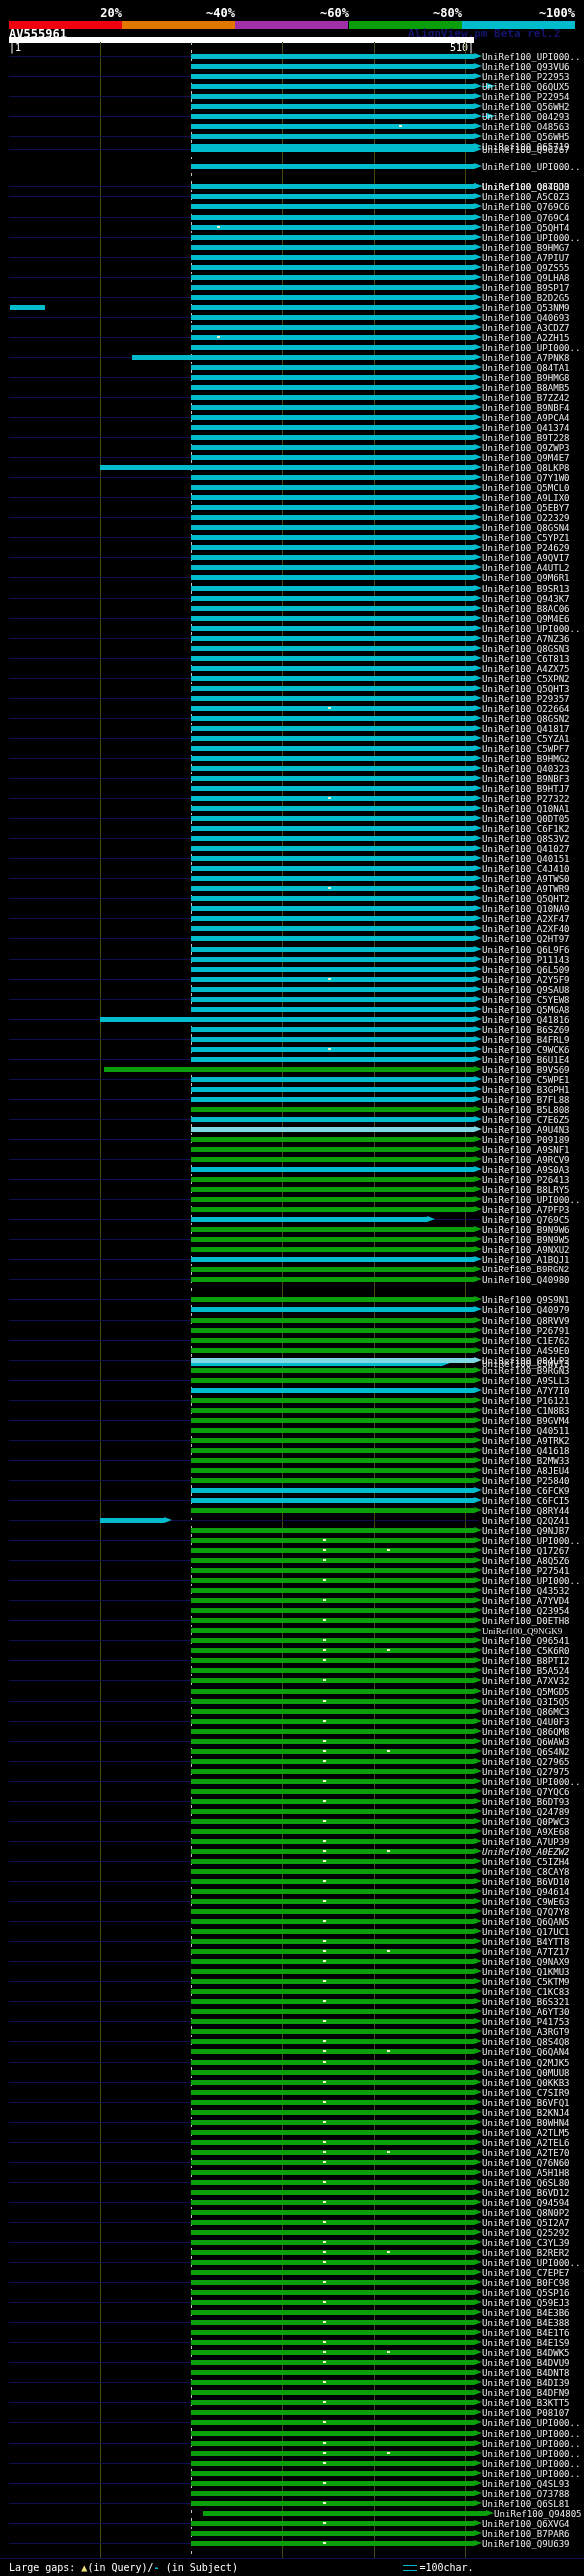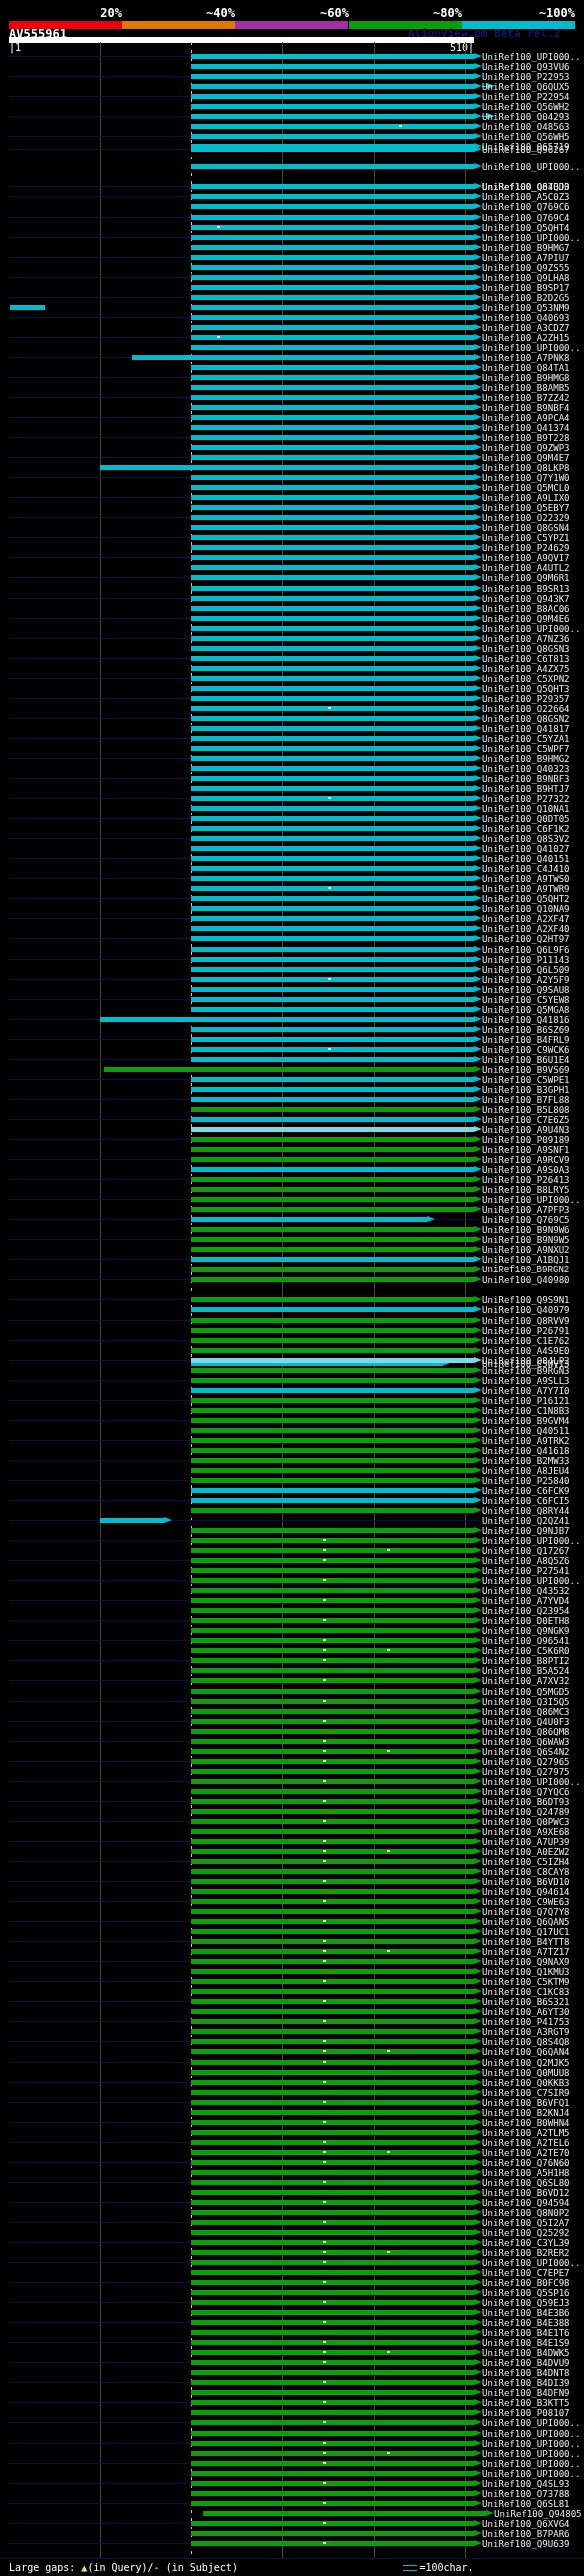--- a/index.html
+++ b/index.html
@@ -936,21 +936,21 @@
       <div class="arrow" style="left: 474px; border-left-color: rgb(11, 160, 11);"></div>
       <div class="hit-label">UniRef100_Q23954</div>
     </div>
     <div class="hit-row" style="top: 1616px;">
       <div class="rowline"></div>
       <div class="bar" style="left: 191px; width: 283px; background: rgb(11, 160, 11);"></div>
       <div class="arrow" style="left: 474px; border-left-color: rgb(11, 160, 11);"></div>
       <div class="dot" style="left: 323px;"></div>
       <div class="hit-label">UniRef100_D0ETH8</div>
     </div>
-    <div class="hit-row" style="top: 1626px;">
+    <div class="hit-row" style="top: 1626px; font-family: Liberation Serif, serif;">
       <div class="bar" style="left: 191px; width: 283px; background: rgb(11, 160, 11);"></div>
       <div class="arrow" style="left: 474px; border-left-color: rgb(11, 160, 11);"></div>
       <div class="hit-label">UniRef100_Q9NGK9</div>
     </div>
     <div class="hit-row" style="top: 1636px;">
       <div class="rowline"></div>
       <div class="bar" style="left: 191px; width: 283px; background: rgb(11, 160, 11);"></div>
       <div class="arrow" style="left: 474px; border-left-color: rgb(11, 160, 11);"></div>
       <div class="dot" style="left: 323px;"></div>
       <div class="hit-label">UniRef100_O96541</div>
@@ -1072,21 +1072,21 @@
       <div class="arrow" style="left: 474px; border-left-color: rgb(11, 160, 11);"></div>
       <div class="hit-label">UniRef100_A9XE68</div>
     </div>
     <div class="hit-row" style="top: 1837px;">
       <div class="rowline"></div>
       <div class="bar" style="left: 191px; width: 283px; background: rgb(11, 160, 11);"></div>
       <div class="arrow" style="left: 474px; border-left-color: rgb(11, 160, 11);"></div>
       <div class="dot" style="left: 323px;"></div>
       <div class="hit-label">UniRef100_A7UP39</div>
     </div>
-    <div class="hit-row" style="top: 1847px;">
+    <div class="hit-row" style="top: 1847px; font-style: italic;">
       <div class="bar" style="left: 191px; width: 283px; background: rgb(11, 160, 11);"></div>
       <div class="arrow" style="left: 474px; border-left-color: rgb(11, 160, 11);"></div>
       <div class="dot" style="left: 323px;"></div>
       <div class="dot" style="left: 387px;"></div>
       <div class="hit-label">UniRef100_A0EZW2</div>
     </div>
     <div class="hit-row" style="top: 1857px;">
       <div class="rowline"></div>
       <div class="bar" style="left: 191px; width: 283px; background: rgb(11, 160, 11);"></div>
       <div class="arrow" style="left: 474px; border-left-color: rgb(11, 160, 11);"></div>

